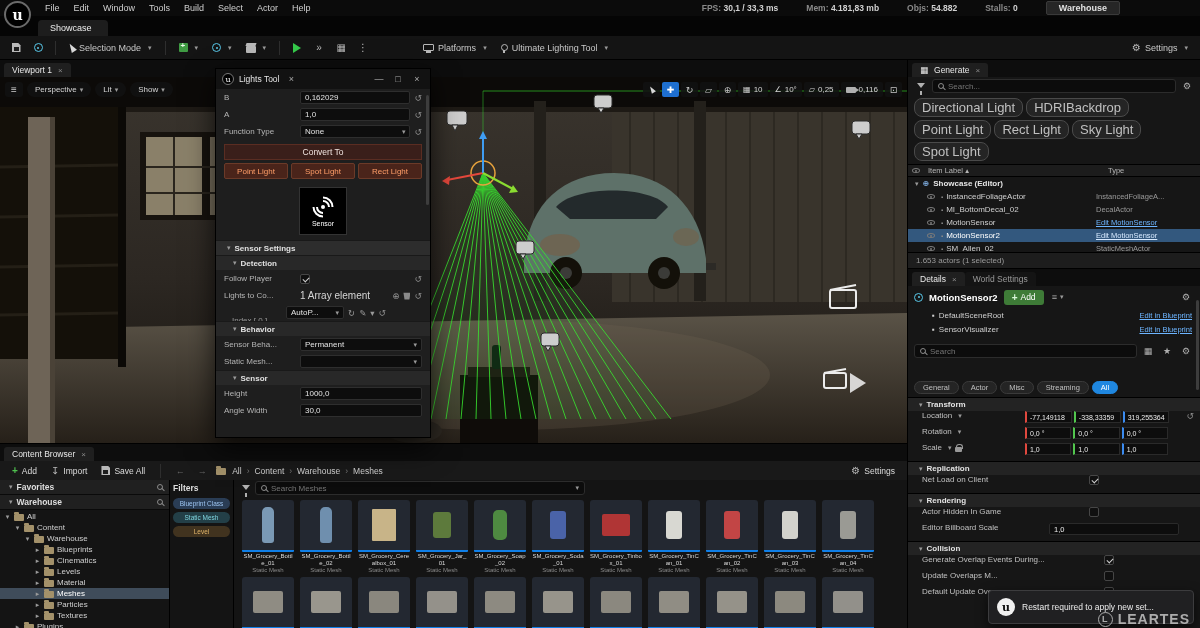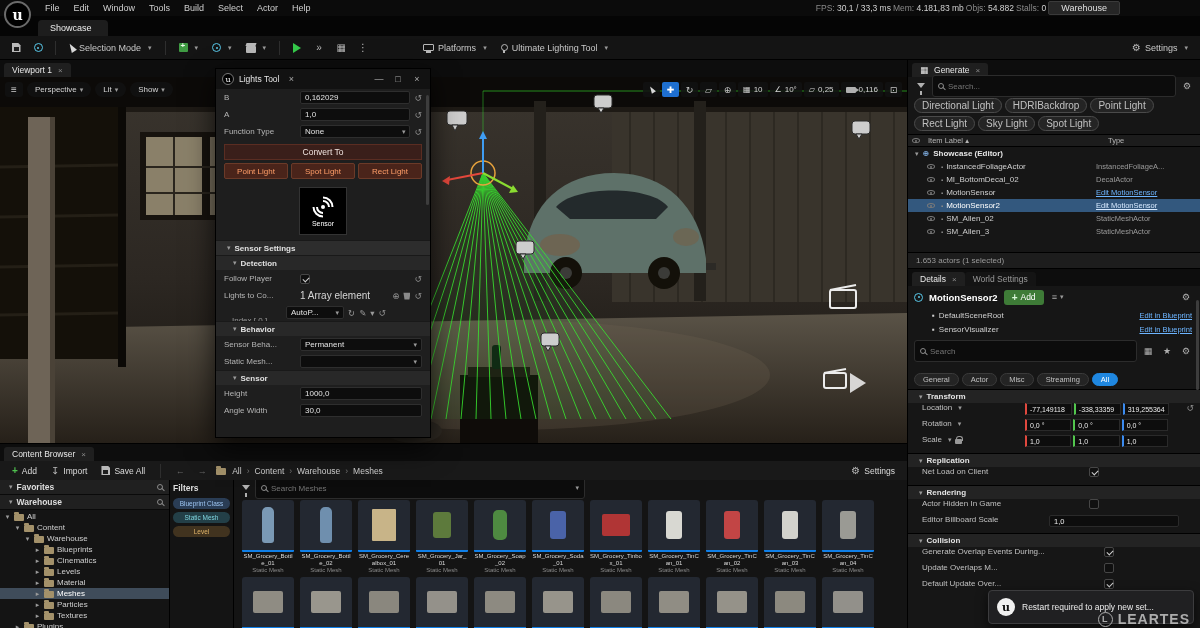--- a/index.html
+++ b/index.html
@@ -38,21 +38,21 @@
 .ico-bp{width:9px;height:9px;border-radius:50%;border:1px solid #58c7e8;}
 .ico-bp::after{content:"";position:absolute;left:2.5px;top:2.5px;width:2px;height:2px;background:#58c7e8;border-radius:50%;}
 .ico-clap{width:10px;height:7px;background:#b8b8b8;border-radius:1px;margin-top:3px;}
 .ico-clap::before{content:"";position:absolute;top:-3px;left:0;width:10px;height:3px;background:#b8b8b8;transform:skewX(-20deg);}
 .cbx{width:10px;height:10px;background:#101010;border:1px solid #464646;border-radius:2px;position:relative;flex:none;}
 .cbx.on::after{content:"";position:absolute;left:2px;top:2px;width:5px;height:3px;border-left:1.5px solid #cfcfcf;border-bottom:1.5px solid #cfcfcf;transform:rotate(-45deg);}
 
 
 .menubar{left:0;top:0;width:1200px;height:16px;background:#0b0b0b;display:flex;align-items:center;padding-left:38px;}
 .menu-item{padding:0 7px;font-size:9px;color:#cfcfcf;}
-.menu-right{margin-left:auto;display:flex;align-items:center;gap:2px;padding-right:8px;}
+.menu-right{margin-left:auto;display:flex;align-items:center;gap:28px;padding-right:8px;font-weight:bold;}
 .stat{font-size:8.5px;color:#8a8a8a;}
 .stat-v{color:#d2d2d2;}
 .proj-btn{background:#262626;border:1px solid #3a3a3a;border-radius:2px;color:#e0e0e0;padding:1px 12px;font-size:9px;margin-right:72px;}
 .logo{left:4px;top:1px;width:27px;height:27px;border-radius:50%;background:#000;border:2px solid #6a6a6a;z-index:60;display:flex;align-items:center;justify-content:center;color:#fff;font-family:"DejaVu Serif",serif;font-size:14px;font-weight:bold;}
 
 .tabbar{left:0;top:16px;width:1200px;height:20px;background:#050505;display:flex;align-items:flex-end;padding-left:38px;}
 .main-tab{background:#1d1d1d;border-radius:4px 4px 0 0;padding:3px 16px 3px 12px;font-size:9px;color:#ededed;display:flex;gap:5px;align-items:center;}
 
 .toolbar{left:0;top:36px;width:1200px;height:24px;background:#141414;border-bottom:1px solid #000;display:flex;align-items:center;padding:0 6px;gap:2px;}
 .tb-btn{height:19px;display:flex;align-items:center;gap:4px;padding:0 6px;border-radius:3px;color:#c8c8c8;font-size:9px;}
@@ -91,25 +91,25 @@
 .lt-sensor .lbl{color:#fff;font-size:7px;}
 .lt-sec{height:15px;background:#2d2d2d;border-top:1px solid #191919;display:flex;align-items:center;gap:4px;padding:0 8px;font-size:8px;color:#e0e0e0;font-weight:bold;flex:none;}
 .lt-sec.sub{padding-left:14px;background:#282828;}
 .lt-scroll{position:absolute;right:1px;top:26px;width:3px;height:110px;background:#3d3d3d;border-radius:2px;}
 .lt-plain{font-size:10px;color:#d5d5d5;flex:1;}
 .lt-miniico{color:#9a9a9a;font-size:8.5px;flex:none;}
 
 .outliner{left:907px;top:60px;width:293px;height:208px;background:#161616;border-left:1px solid #000;display:flex;flex-direction:column;}
 .pnl-tabbar{height:17px;background:#0d0d0d;display:flex;align-items:flex-end;padding-left:4px;flex:none;}
 .ol-search{height:18px;display:flex;align-items:center;gap:3px;padding:0 5px;flex:none;}
-.search-box{flex:1;height:22px;background:#0c0c0c;border:1px solid #2c2c2c;border-radius:3px;display:flex;align-items:center;gap:4px;padding:0 5px;}
+.search-box{flex:1;height:14px;background:#0c0c0c;border:1px solid #2c2c2c;border-radius:3px;display:flex;align-items:center;gap:4px;padding:0 5px;}
 .search-box input{background:transparent;border:none;outline:none;color:#bbb;font-size:8px;width:100%;font-family:inherit;}
 .iconbtn{width:16px;height:14px;display:flex;align-items:center;justify-content:center;color:#b0b0b0;font-size:9px;border-radius:2px;}
 .ol-chips{display:flex;flex-wrap:wrap;gap:3px;padding:3px 6px;flex:none;}
-.chip{border:1px solid #4a4a4a;background:#242424;border-radius:8px;padding:1px 7px;font-size:10px;color:#c0c0c0;white-space:nowrap;}
+.chip{border:1px solid #4a4a4a;background:#242424;border-radius:8px;padding:1px 7px;font-size:13px;color:#c0c0c0;white-space:nowrap;}
 .ol-colhead{height:13px;background:#1c1c1c;border-top:1px solid #000;border-bottom:1px solid #000;display:flex;align-items:center;font-size:7.5px;color:#b5b5b5;padding:0 4px;flex:none;}
 .ol-colhead .c1{width:16px;}
 .ol-colhead .c2{flex:1;}
 .ol-colhead .c3{width:88px;}
 .ol-rows{flex:1;overflow:hidden;}
 .ol-row{height:13px;display:flex;align-items:center;font-size:8px;color:#cfcfcf;padding:0 16px;gap:3px;}
 .ol-row .ol-eye{width:14px;display:flex;justify-content:center;}
 .ol-row .ol-mark{color:#8a8a8a;font-size:6px;}
 .ol-label{flex:1;overflow:hidden;white-space:nowrap;}
 .ol-type{width:88px;color:#9a9a9a;font-size:7.5px;overflow:hidden;white-space:nowrap;}
@@ -121,21 +121,21 @@
 
 .details{left:907px;top:268px;width:293px;height:360px;background:#161616;border-left:1px solid #000;border-top:1px solid #000;display:flex;flex-direction:column;overflow:hidden;}
 .d-head{height:22px;display:flex;align-items:center;gap:6px;padding:0 6px;flex:none;}
 .d-name{font-size:9.5px;font-weight:bold;color:#fff;}
 .d-add{background:#3e7b37;border-radius:3px;color:#fff;padding:2px 8px;font-size:8.5px;display:flex;gap:3px;align-items:center;}
 .d-comp{height:14px;display:flex;align-items:center;gap:4px;padding:0 8px;font-size:8px;color:#d0d0d0;}
 .d-comp.sel{background:#33516f;color:#fff;}
 .d-comp .ind{width:12px;flex:none;}
 .d-link{margin-left:auto;color:#6db5ff;text-decoration:underline;font-size:7.5px;}
 .d-search{height:16px;display:flex;align-items:center;gap:3px;padding:0 6px;margin-top:7px;flex:none;}
-.d-ftabs{height:16px;display:flex;align-items:center;gap:3px;padding:0 6px;margin-top:12px;flex:none;}
+.d-ftabs{height:16px;display:flex;align-items:center;gap:3px;padding:0 6px;margin-top:20px;flex:none;}
 .ftab{border:1px solid #3a3a3a;background:#242424;border-radius:8px;padding:1px 8px;font-size:7.5px;color:#c0c0c0;}
 .ftab.active{background:#1f87e0;border-color:#1f87e0;color:#fff;}
 .d-sec{height:14px;background:#232323;border-top:1px solid #000;display:flex;align-items:center;gap:4px;padding:0 8px;font-size:8px;font-weight:bold;color:#e2e2e2;margin-top:2px;flex:none;}
 .d-row{height:16px;display:flex;align-items:flex-start;gap:17px;padding:0 6px 0 14px;font-size:8px;color:#c0c0c0;flex:none;}
 .d-lbl{width:86px;flex:none;overflow:hidden;white-space:nowrap;display:flex;align-items:center;gap:3px;}
 .vecs{flex:1;display:flex;gap:2px;}
 .vec{flex:1;height:12px;background:#0d0d0d;border:1px solid #2a2a2a;border-left:2px solid var(--c);display:flex;align-items:center;padding:0 3px;font-size:7px;color:#ececec;overflow:hidden;white-space:nowrap;}
 .vx{--c:#e0483e;}.vy{--c:#52c74e;}.vz{--c:#3b8bf0;}
 .wide-input{width:130px;height:12px;background:#0d0d0d;border:1px solid #2a2a2a;border-radius:2px;display:flex;align-items:center;padding:0 4px;font-size:7.5px;color:#ececec;}
 .d-scroll{position:absolute;right:1px;top:300px;width:3px;height:90px;background:#3d3d3d;border-radius:2px;z-index:5;}

